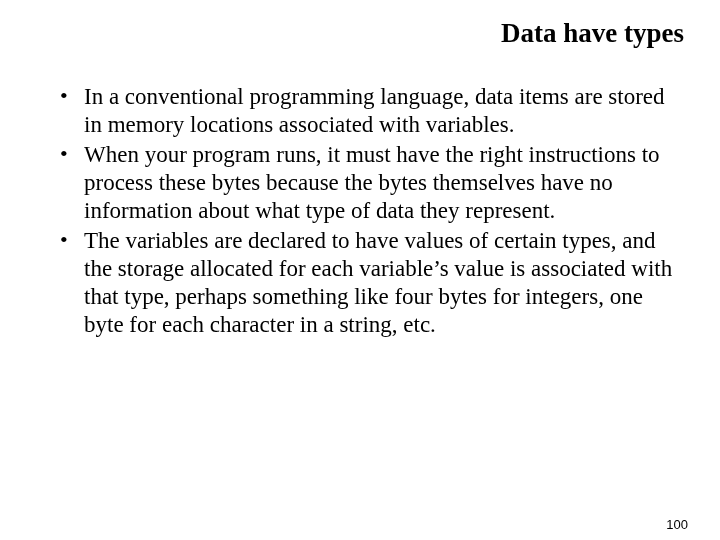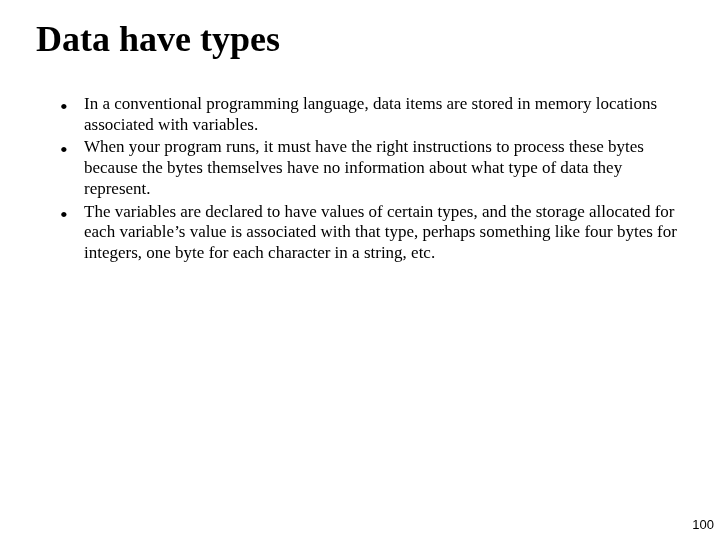--- a/index.html
+++ b/index.html
@@ -10,47 +10,47 @@
   body {
     width: 720px;
     height: 540px;
     background: #ffffff;
     font-family: "Times New Roman", Times, serif;
     color: #000000;
     position: relative;
     padding: 18px 36px 0 36px;
   }
   .title {
-    font-size: 36px;
+    font-size: 27px;
     font-weight: bold;
-    text-align: left;
+    text-align: right;
     margin-bottom: 34px;
   }
   .bullets {
     list-style: none;
-    font-size: 17px;
+    font-size: 23px;
     line-height: 1.22;
     padding-left: 24px;
   }
   .bullets li {
     position: relative;
     padding-left: 24px;
     margin-bottom: 2px;
   }
   .bullets li::before {
     content: "•";
     position: absolute;
     left: 0;
     top: 0;
     font-size: 22px;
   }
   .page-number {
     position: absolute;
     bottom: 8px;
-    right: 6px;
+    right: 32px;
     font-size: 13px;
     font-family: Arial, sans-serif;
   }
 </style>
 </head>
 <body>
 
 <h1 class="title">Data have types</h1>
 
 <ul class="bullets">

